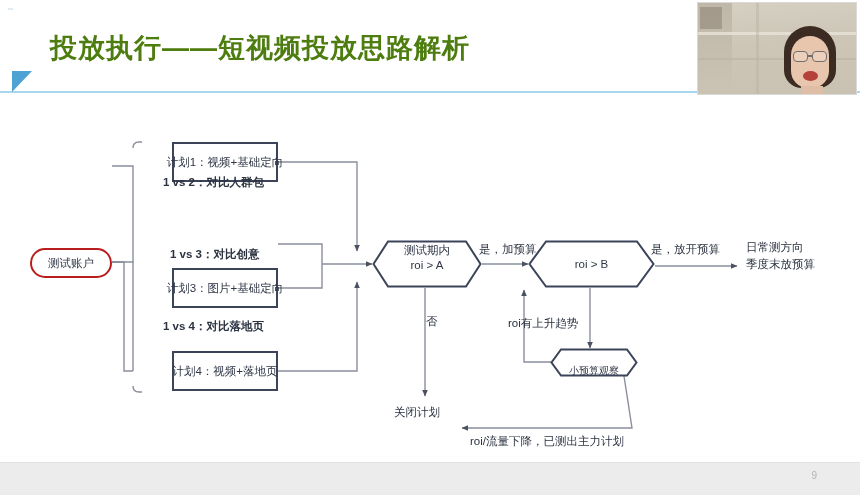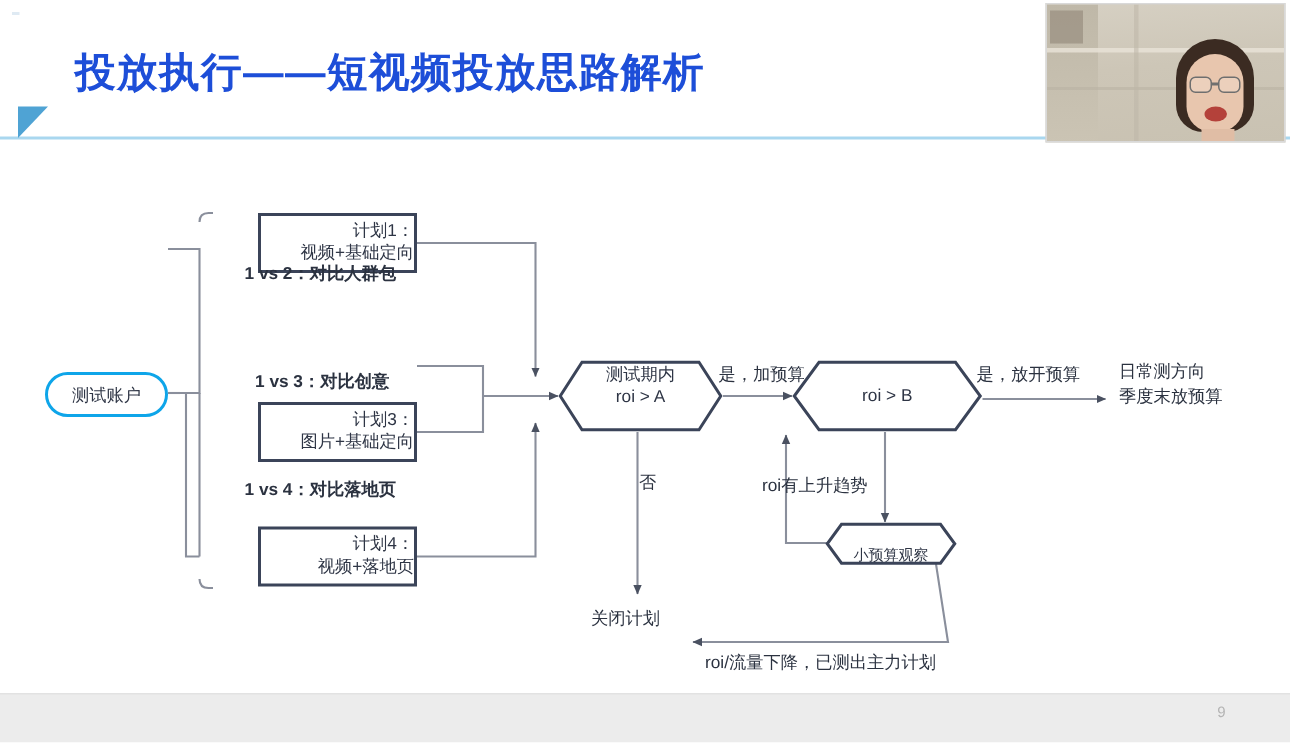--- a/index.html
+++ b/index.html
@@ -15,21 +15,21 @@
     background: #ffffff;
   }
 
   
   .slide-title {
     position: absolute;
     left: 50px; top: 30px;
     font-size: 27px;
     font-weight: bold;
     letter-spacing: 1px;
-    color: #1d4ed8;
+    color: #4d7c0f;
     white-space: nowrap;
   }
   .title-rule {
     position: absolute;
     left: 0; top: 91px;
     width: 860px; height: 2px;
     background: #a9d7ef;
   }
   .title-tri {
     position: absolute;
@@ -100,28 +100,28 @@
 
   
   .nodebox {
     position: absolute;
     border: 2px solid #3b4459;
     background: #ffffff;
     color: #2e3545;
     font-size: 11.5px;
     line-height: 15px;
     text-align: center;
-    display: flex; flex-direction: column;
-    align-items: flex-end; justify-content: center;
+    display: flex; flex-direction: row;
+    align-items: center; justify-content: center;
     font-weight: 500;
     white-space: nowrap;
   }
   .node-pill {
     position: absolute;
-    border: 2px solid #0ea5e9;
+    border: 2px solid #b91c1c;
     border-radius: 18px;
     background:#ffffff;
     color:#2e3545;
     font-size: 11.5px;
     display:flex; align-items:center; justify-content:center;
     white-space: nowrap;
   }
   
   .hexwrap { position:absolute; }
   .hexwrap .hexlabel {

